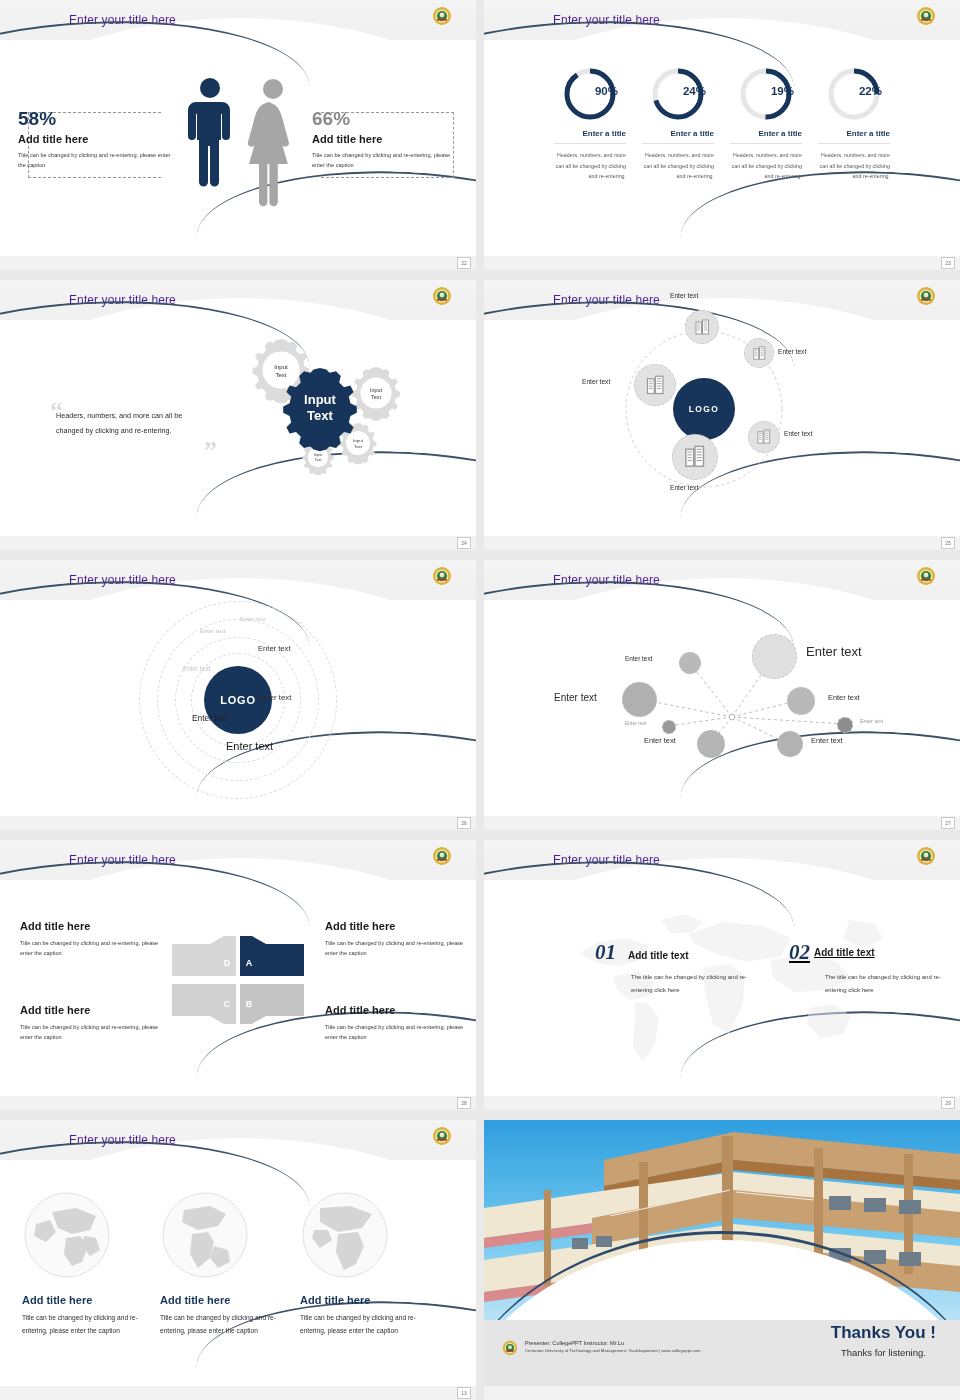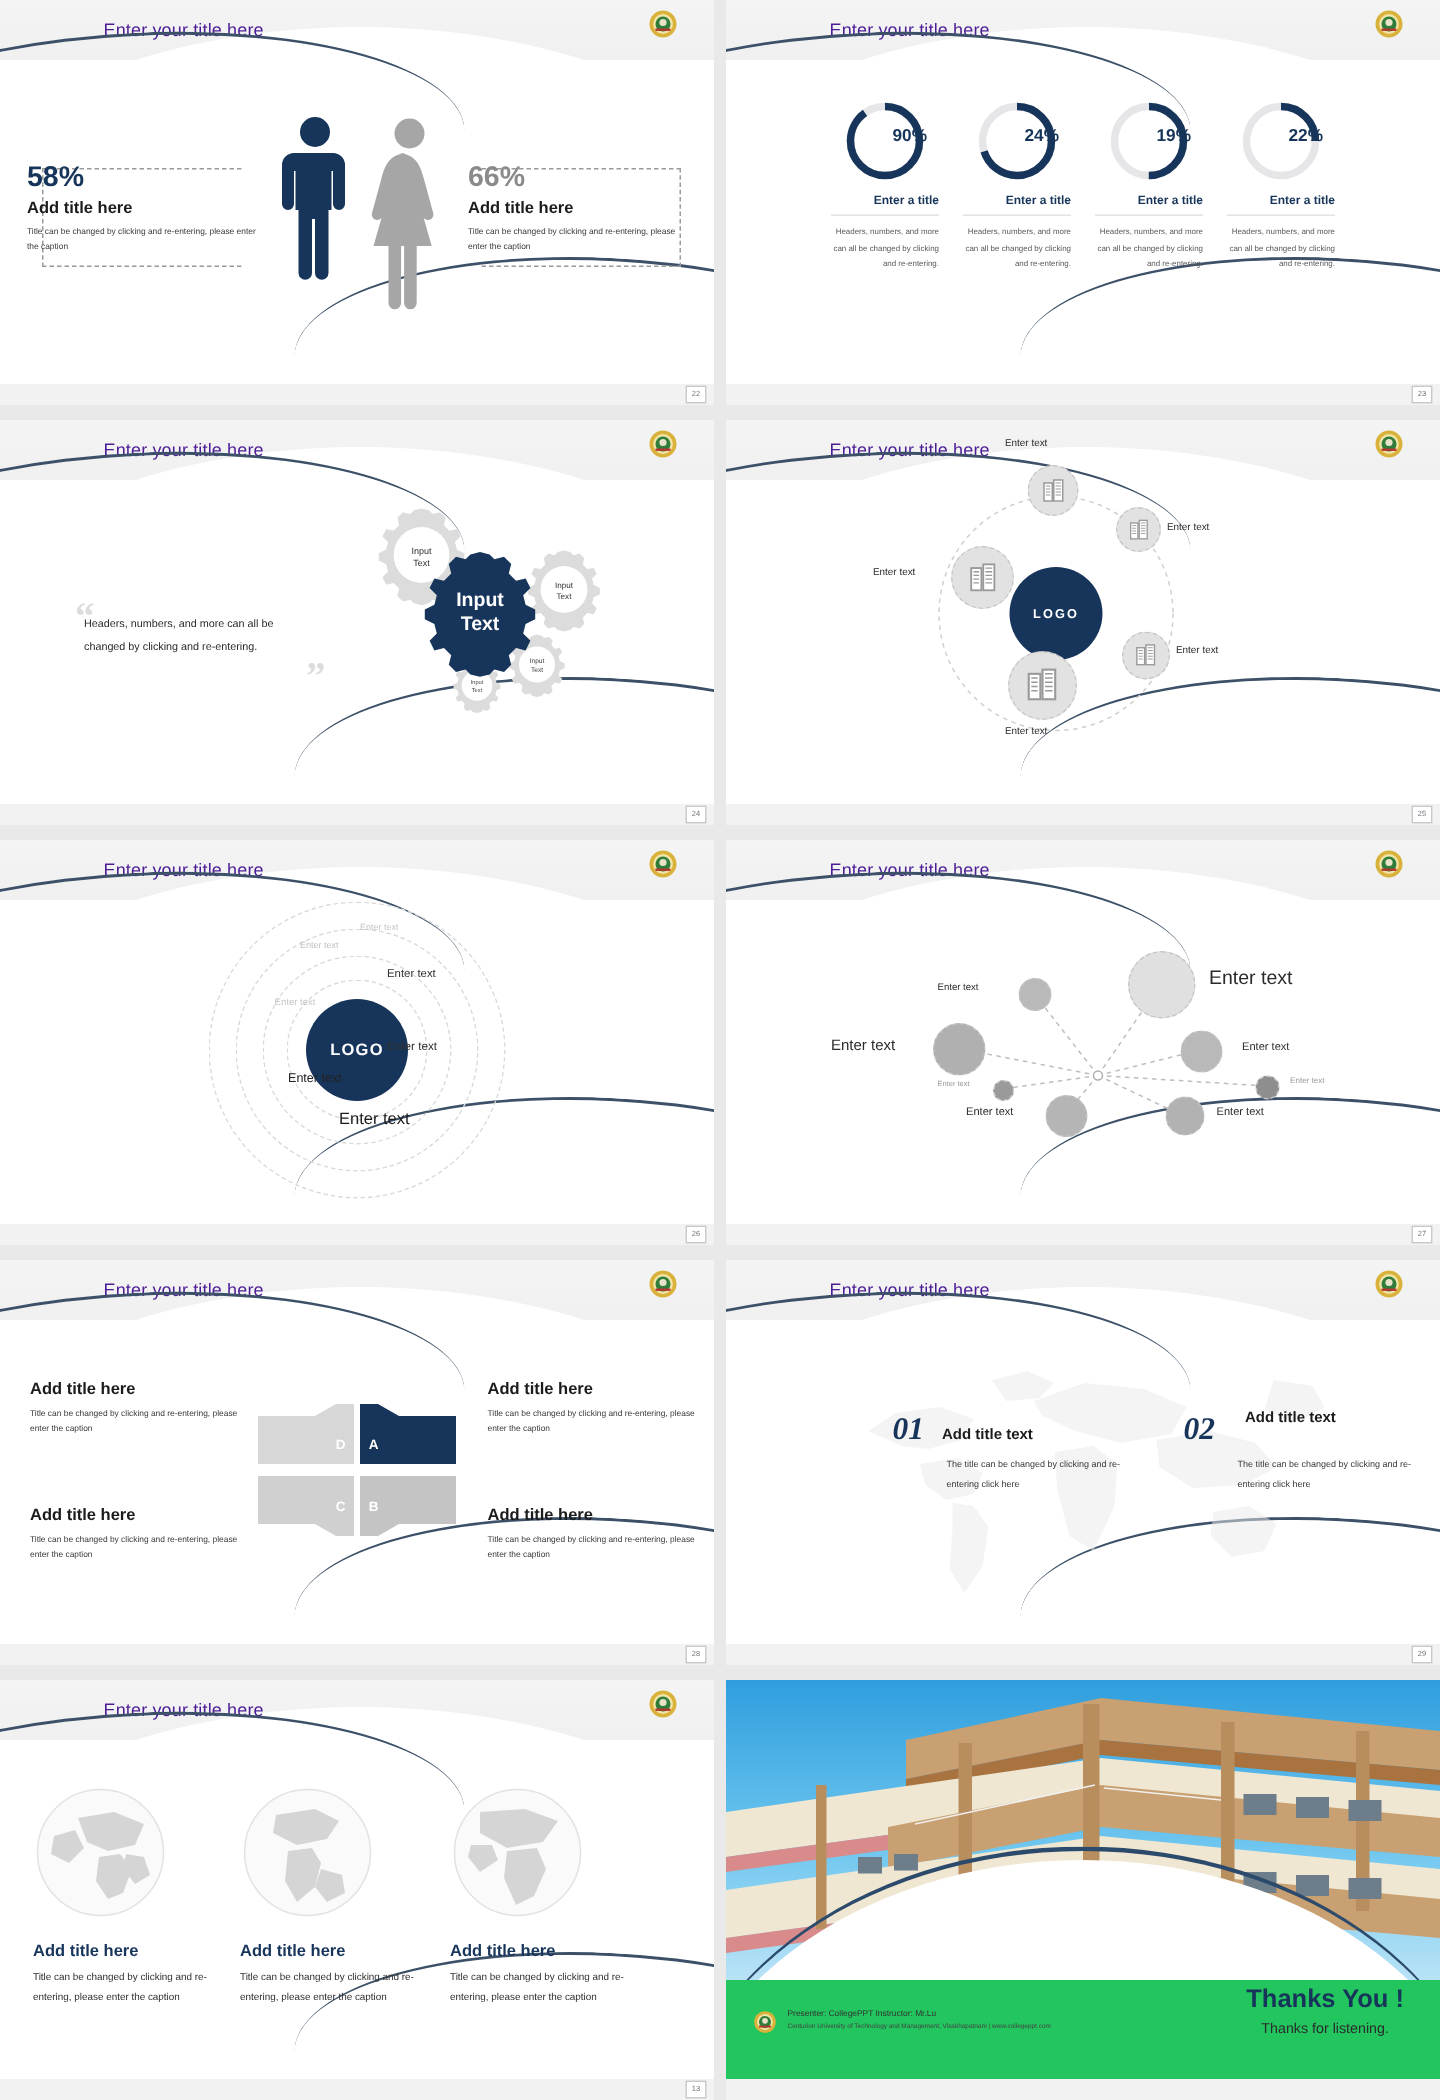--- a/index.html
+++ b/index.html
@@ -136,21 +136,21 @@
   .s8-ttl{font-size:10px;font-weight:bold;color:#1b1b1b;}
   .s8-desc{font-size:6px;line-height:2.1;color:#3a3a3a;margin-top:6px;}
 
   
   .g-col{position:absolute;top:70px;width:126px;}
   .globe{width:90px;height:90px;margin:0 auto 10px;}
   .g-ttl{font-size:11px;font-weight:bold;color:#17355a;margin-bottom:5px;}
   .g-desc{font-size:6.6px;line-height:2.0;color:#2f2f2f;}
 
   
-  .s10{position:absolute;left:0;top:0;right:0;bottom:0;background:#22c55e;}
+  .s10{position:absolute;left:0;top:0;right:0;bottom:0;background:#e5e5e5;}
   .photo{position:absolute;left:0;top:0;right:0;height:200px;overflow:hidden;}
   .sky{position:absolute;left:0;top:0;right:0;bottom:0;
      background:linear-gradient(180deg,#2f9ede 0%,#6ec6ef 55%,#b9e3f6 100%);}
   .photo-mask{position:absolute;left:-8%;bottom:-130px;width:116%;height:210px;
      background:#ffffff;border-radius:50% 50% 0 0 / 100% 100% 0 0;}
   .photo-edge{position:absolute;left:-8%;bottom:-124px;width:116%;height:210px;
      border-top:3px solid #2c4a6b;border-radius:50% 50% 0 0 / 100% 100% 0 0;}
   .thanks{position:absolute;right:24px;bottom:28px;text-align:center;}
   .thanks-big{font-size:17px;font-weight:bold;color:#17355a;}
   .thanks-sub{font-size:9.5px;color:#2b2b2b;margin-top:4px;}
@@ -632,21 +632,21 @@
 
         <div class="s8-col" style="left:68px;">
           <div style="display:flex;align-items:baseline;gap:12px;">
             <div class="bignum">01</div>
             <div class="s8-ttl">Add title text</div>
           </div>
           <div class="s8-desc" style="margin-left:36px;">The title can be changed by clicking and re-entering click here</div>
         </div>
 
         <div class="s8-col" style="left:262px;">
-          <div style="display:flex;align-items:flex-start;gap:20px;">
+          <div style="display:flex;align-items:center;gap:4px;text-decoration:underline;">
             <div class="bignum">02</div>
             <div class="s8-ttl">Add title text</div>
           </div>
           <div class="s8-desc" style="margin-left:36px;">The title can be changed by clicking and re-entering click here</div>
         </div>
       </div>
     </div>
     <div class="slide-foot">
         <div class="pagenum">29</div>
       </div>

